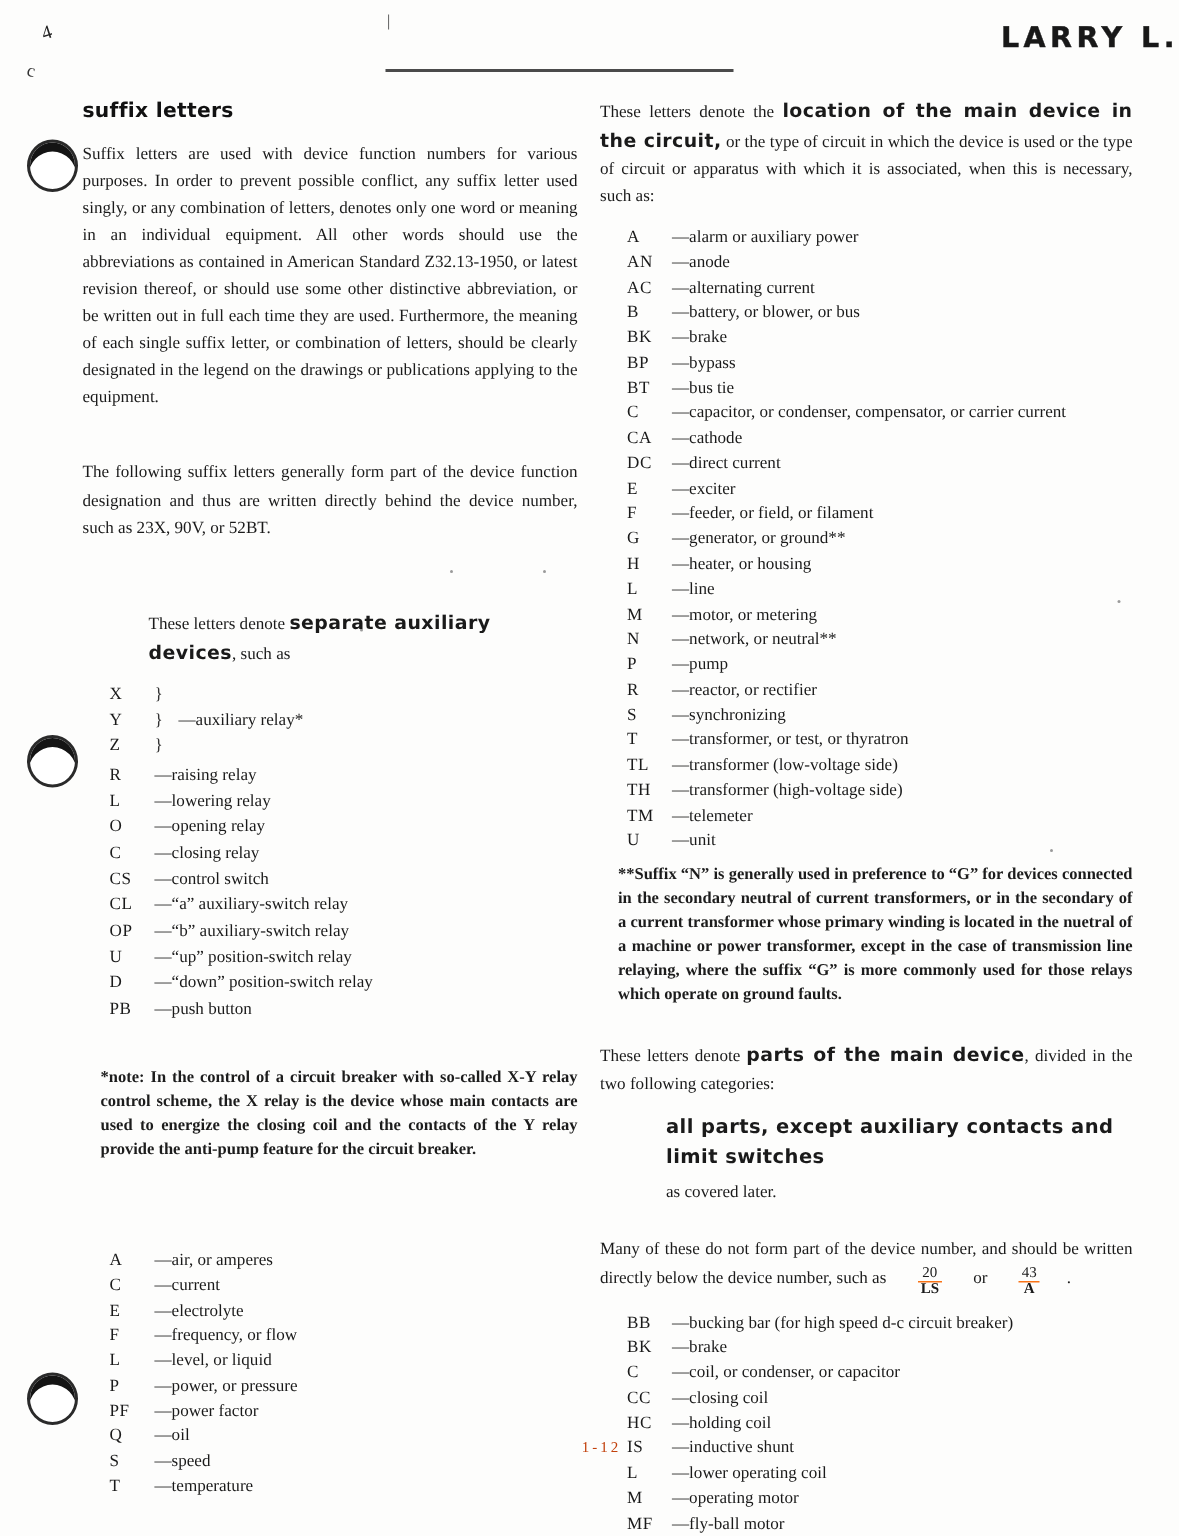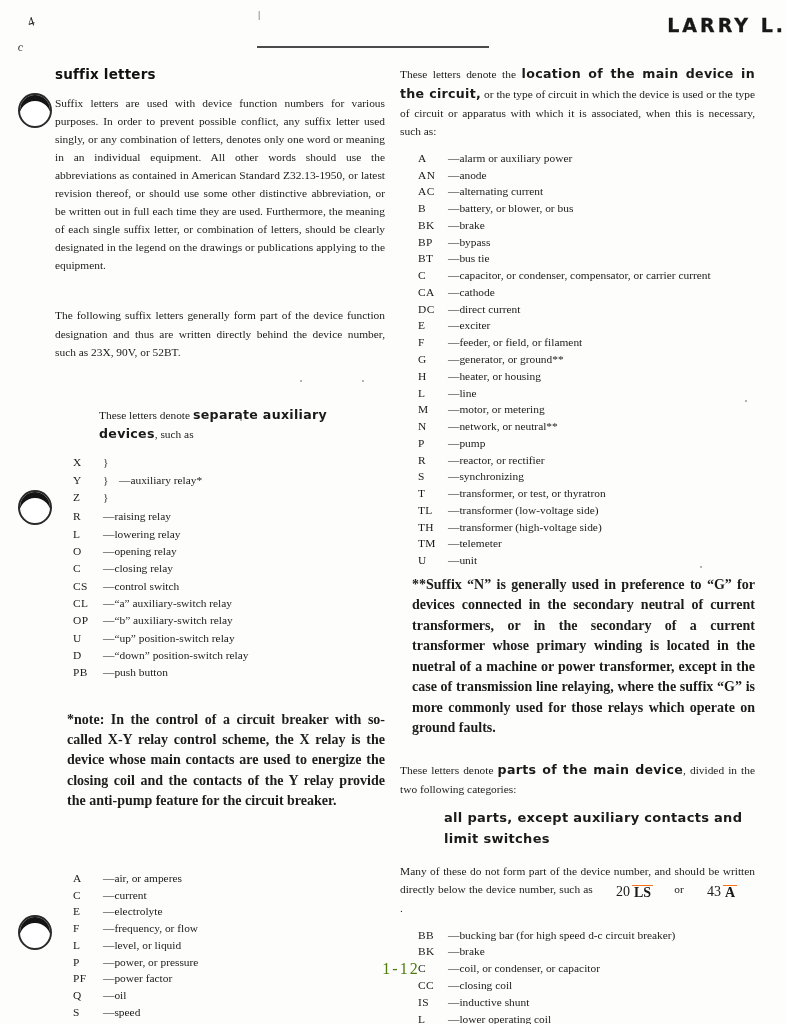--- a/index.html
+++ b/index.html
@@ -162,57 +162,57 @@
   .brace-rows .brow .brace-cell {
     width: 16px;
     flex: 0 0 16px;
     color: #333;
   }
   .brace-rows .brow .val { white-space: nowrap; }
 
   
   .footnote {
     margin: 6px 0 0 0;
-    font-size: 14px;
+    font-size: 11px;
     line-height: 1.46;
     text-align: justify;
     font-weight: 700;
     color: #1c1c1c;
     font-family: "Liberation Serif", serif;
   }
   .footnote.indent { padding-left: 12px; }
 
   
   .frac {
     display: inline-flex;
-    flex-direction: row;
+    flex-direction: column;
     vertical-align: middle;
     text-align: center;
     line-height: 1.05;
-    font-size: 14px;
+    font-size: 10px;
     margin: 0 18px;
     position: relative;
     top: 2px;
   }
   .frac .num { padding: 0 2px; }
   .frac .den {
     padding: 0 2px;
     border-top: 1px solid #f97316;
     font-weight: 700;
   }
 
   
   .page-footer {
     position: absolute;
     left: 0; right: 0;
     top: 960px;
     text-align: center;
-    font-size: 16px;
+    font-size: 10px;
     letter-spacing: 2px;
-    color: #4d7c0f;
+    color: #c2410c;
     margin-left: 16px;
   }
 
   
   .speck {
     position: absolute;
     width: 2px; height: 2px;
     background: #9a9a9a;
     border-radius: 50%;
   }
@@ -478,20 +478,21 @@
         </li>
     </ul>
 
     <p class="footnote indent">**Suffix “N” is generally used in preference to “G” for devices connected in the secondary neutral of current transformers, or in the secondary of a current transformer whose primary winding is located in the nuetral of a machine or power transformer, except in the case of transmission line relaying, where the suffix “G” is more commonly used for those relays which operate on ground faults.</p>
 
     <div class="spacer-md"></div>
 
     <p class="body"><span>These letters denote </span><span class="lead-bold">parts of the main device</span><span>, divided in the two following categories:</span></p>
 
     <p class="body nojust" style="margin-bottom:3px;"><span class="lead-bold" style="font-size:13px;">all parts, except auxiliary contacts and limit switches</span></p>
+    <p class="body nojust">as covered later.</p>
 
     <div class="spacer-sm"></div>
 
     <p class="body"><span>Many of these do not form part of the device number, and should be written directly below the device number, such as </span><span class="frac">
           <span class="num">20</span>
           <span class="den">LS</span>
         </span><span> or </span><span class="frac">
           <span class="num">43</span>
           <span class="den">A</span>
         </span><span>.</span></p>
@@ -507,20 +508,24 @@
         </li>
       <li>
           <span class="key">C</span>
           <span class="val">—coil, or condenser, or capacitor</span>
         </li>
       <li>
           <span class="key">CC</span>
           <span class="val">—closing coil</span>
         </li>
       <li>
+          <span class="key">HC</span>
+          <span class="val">—holding coil</span>
+        </li>
+      <li>
           <span class="key">IS</span>
           <span class="val">—inductive shunt</span>
         </li>
       <li>
           <span class="key">L</span>
           <span class="val">—lower operating coil</span>
         </li>
       <li>
           <span class="key">M</span>
           <span class="val">—operating motor</span>

